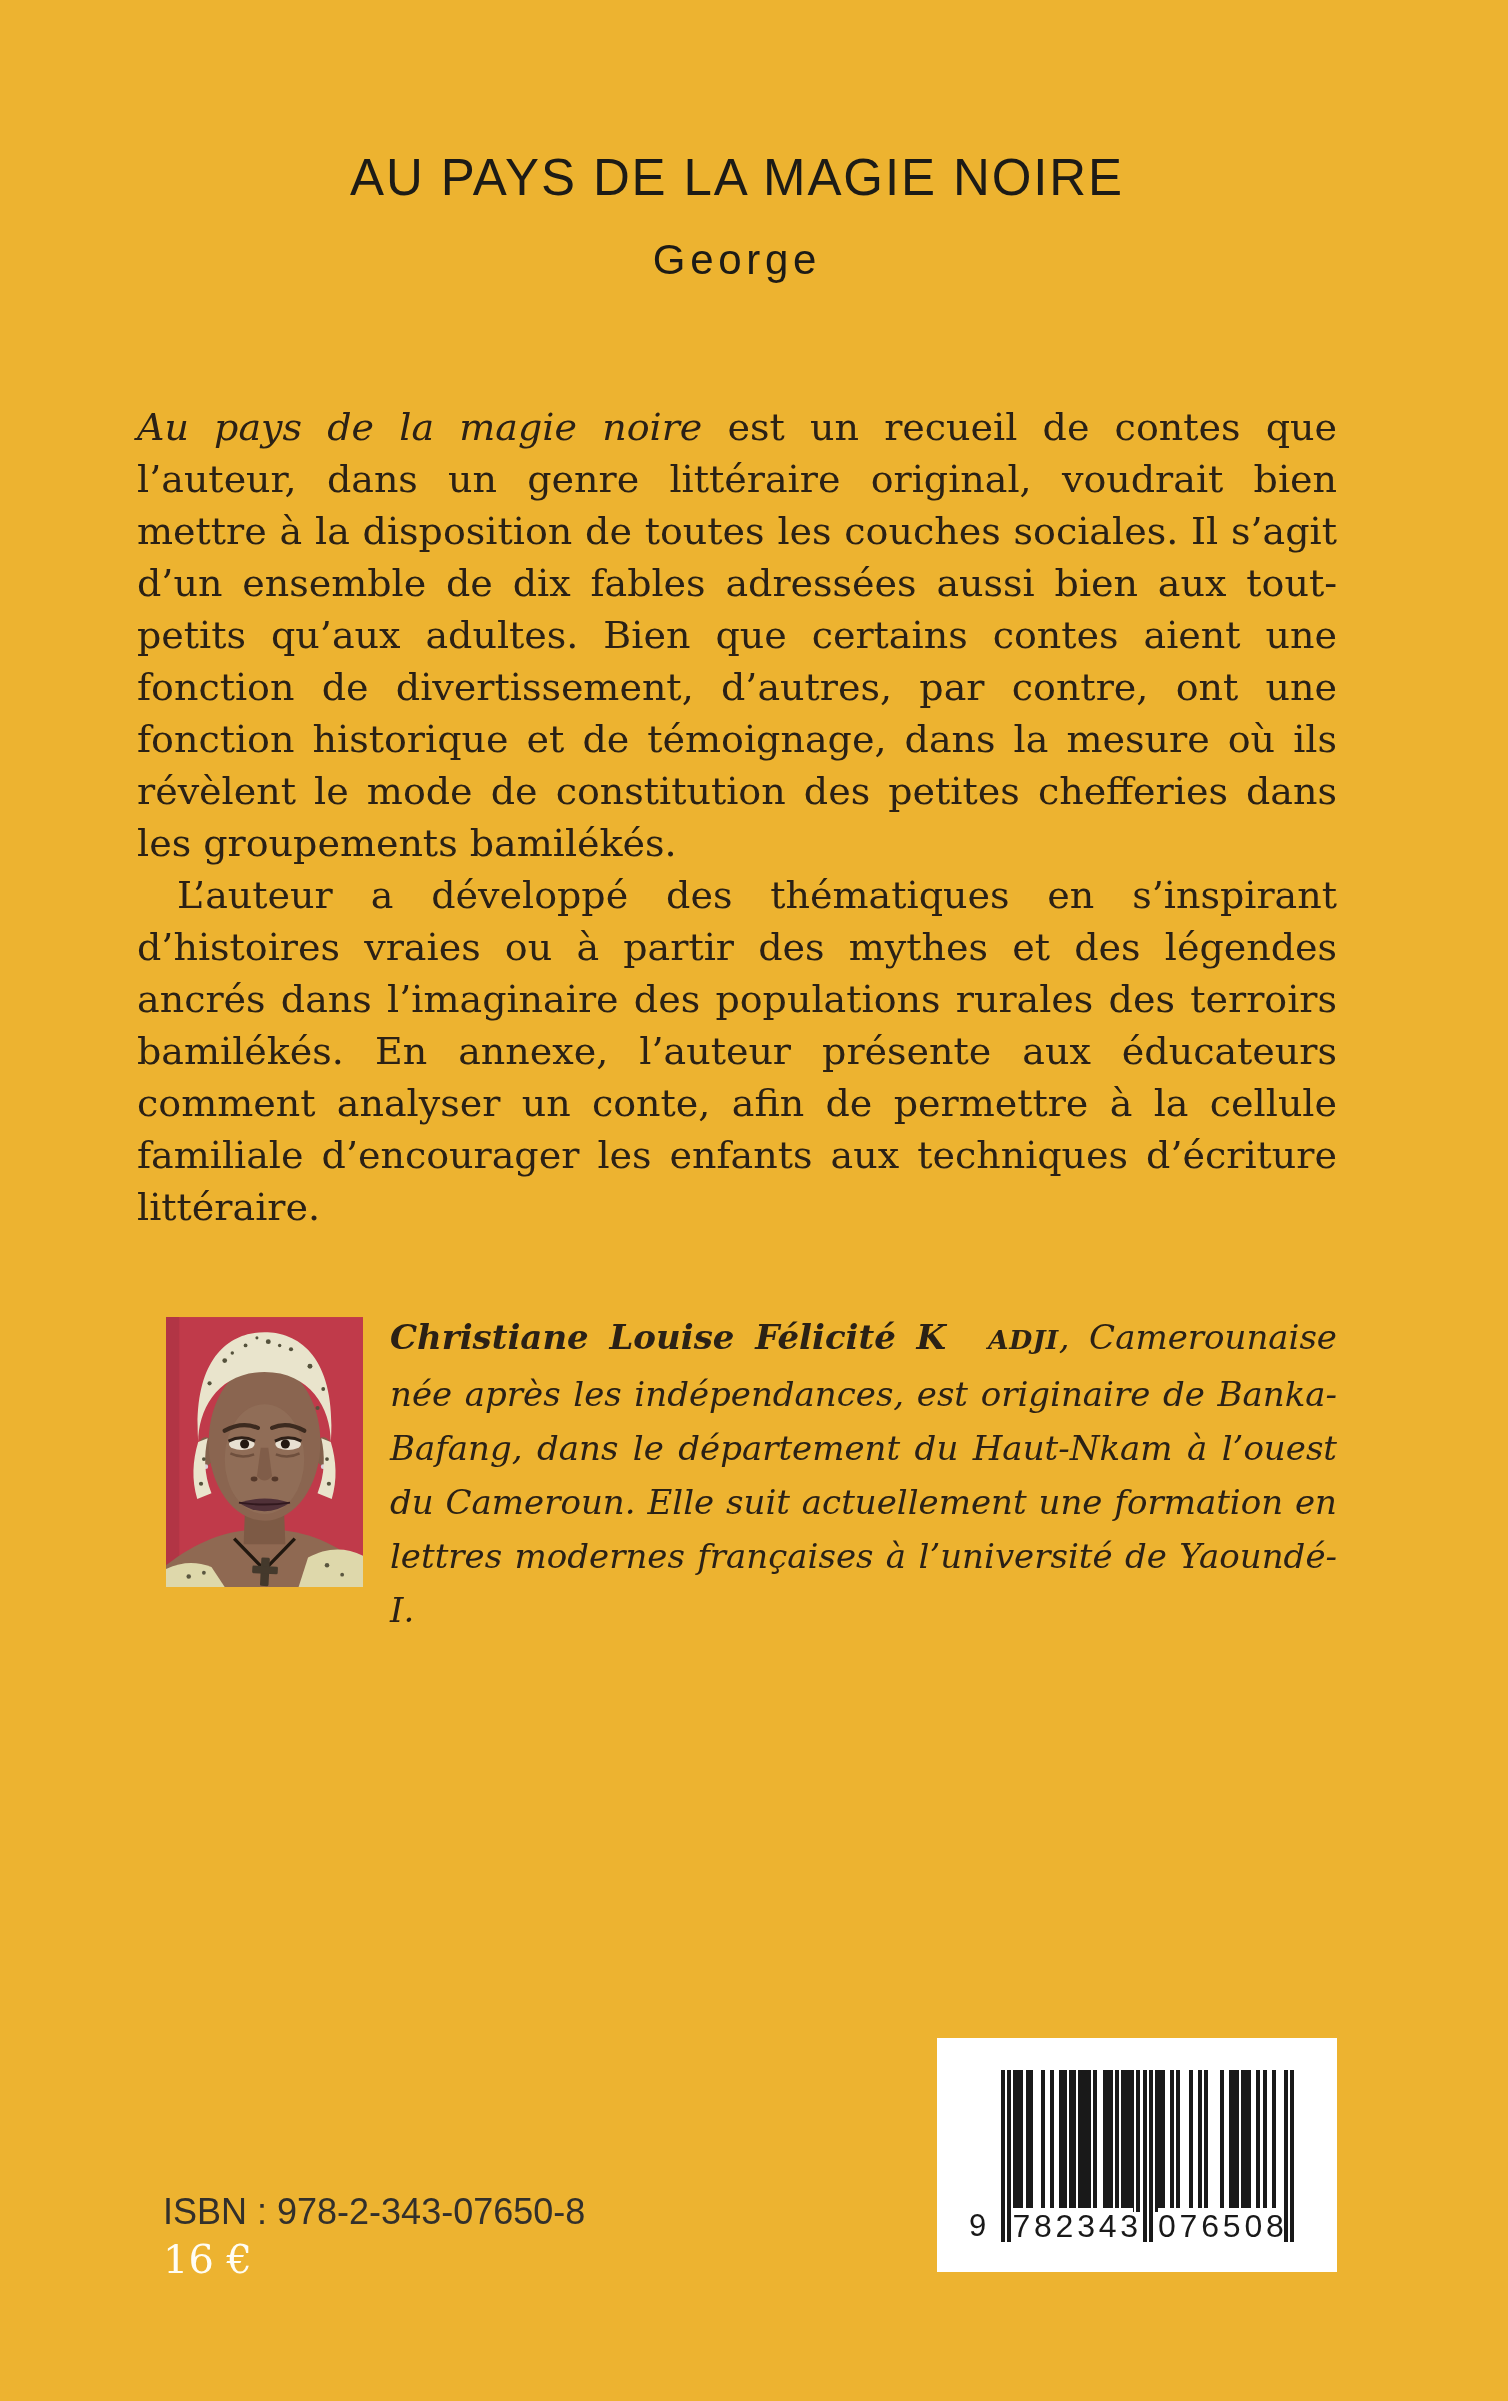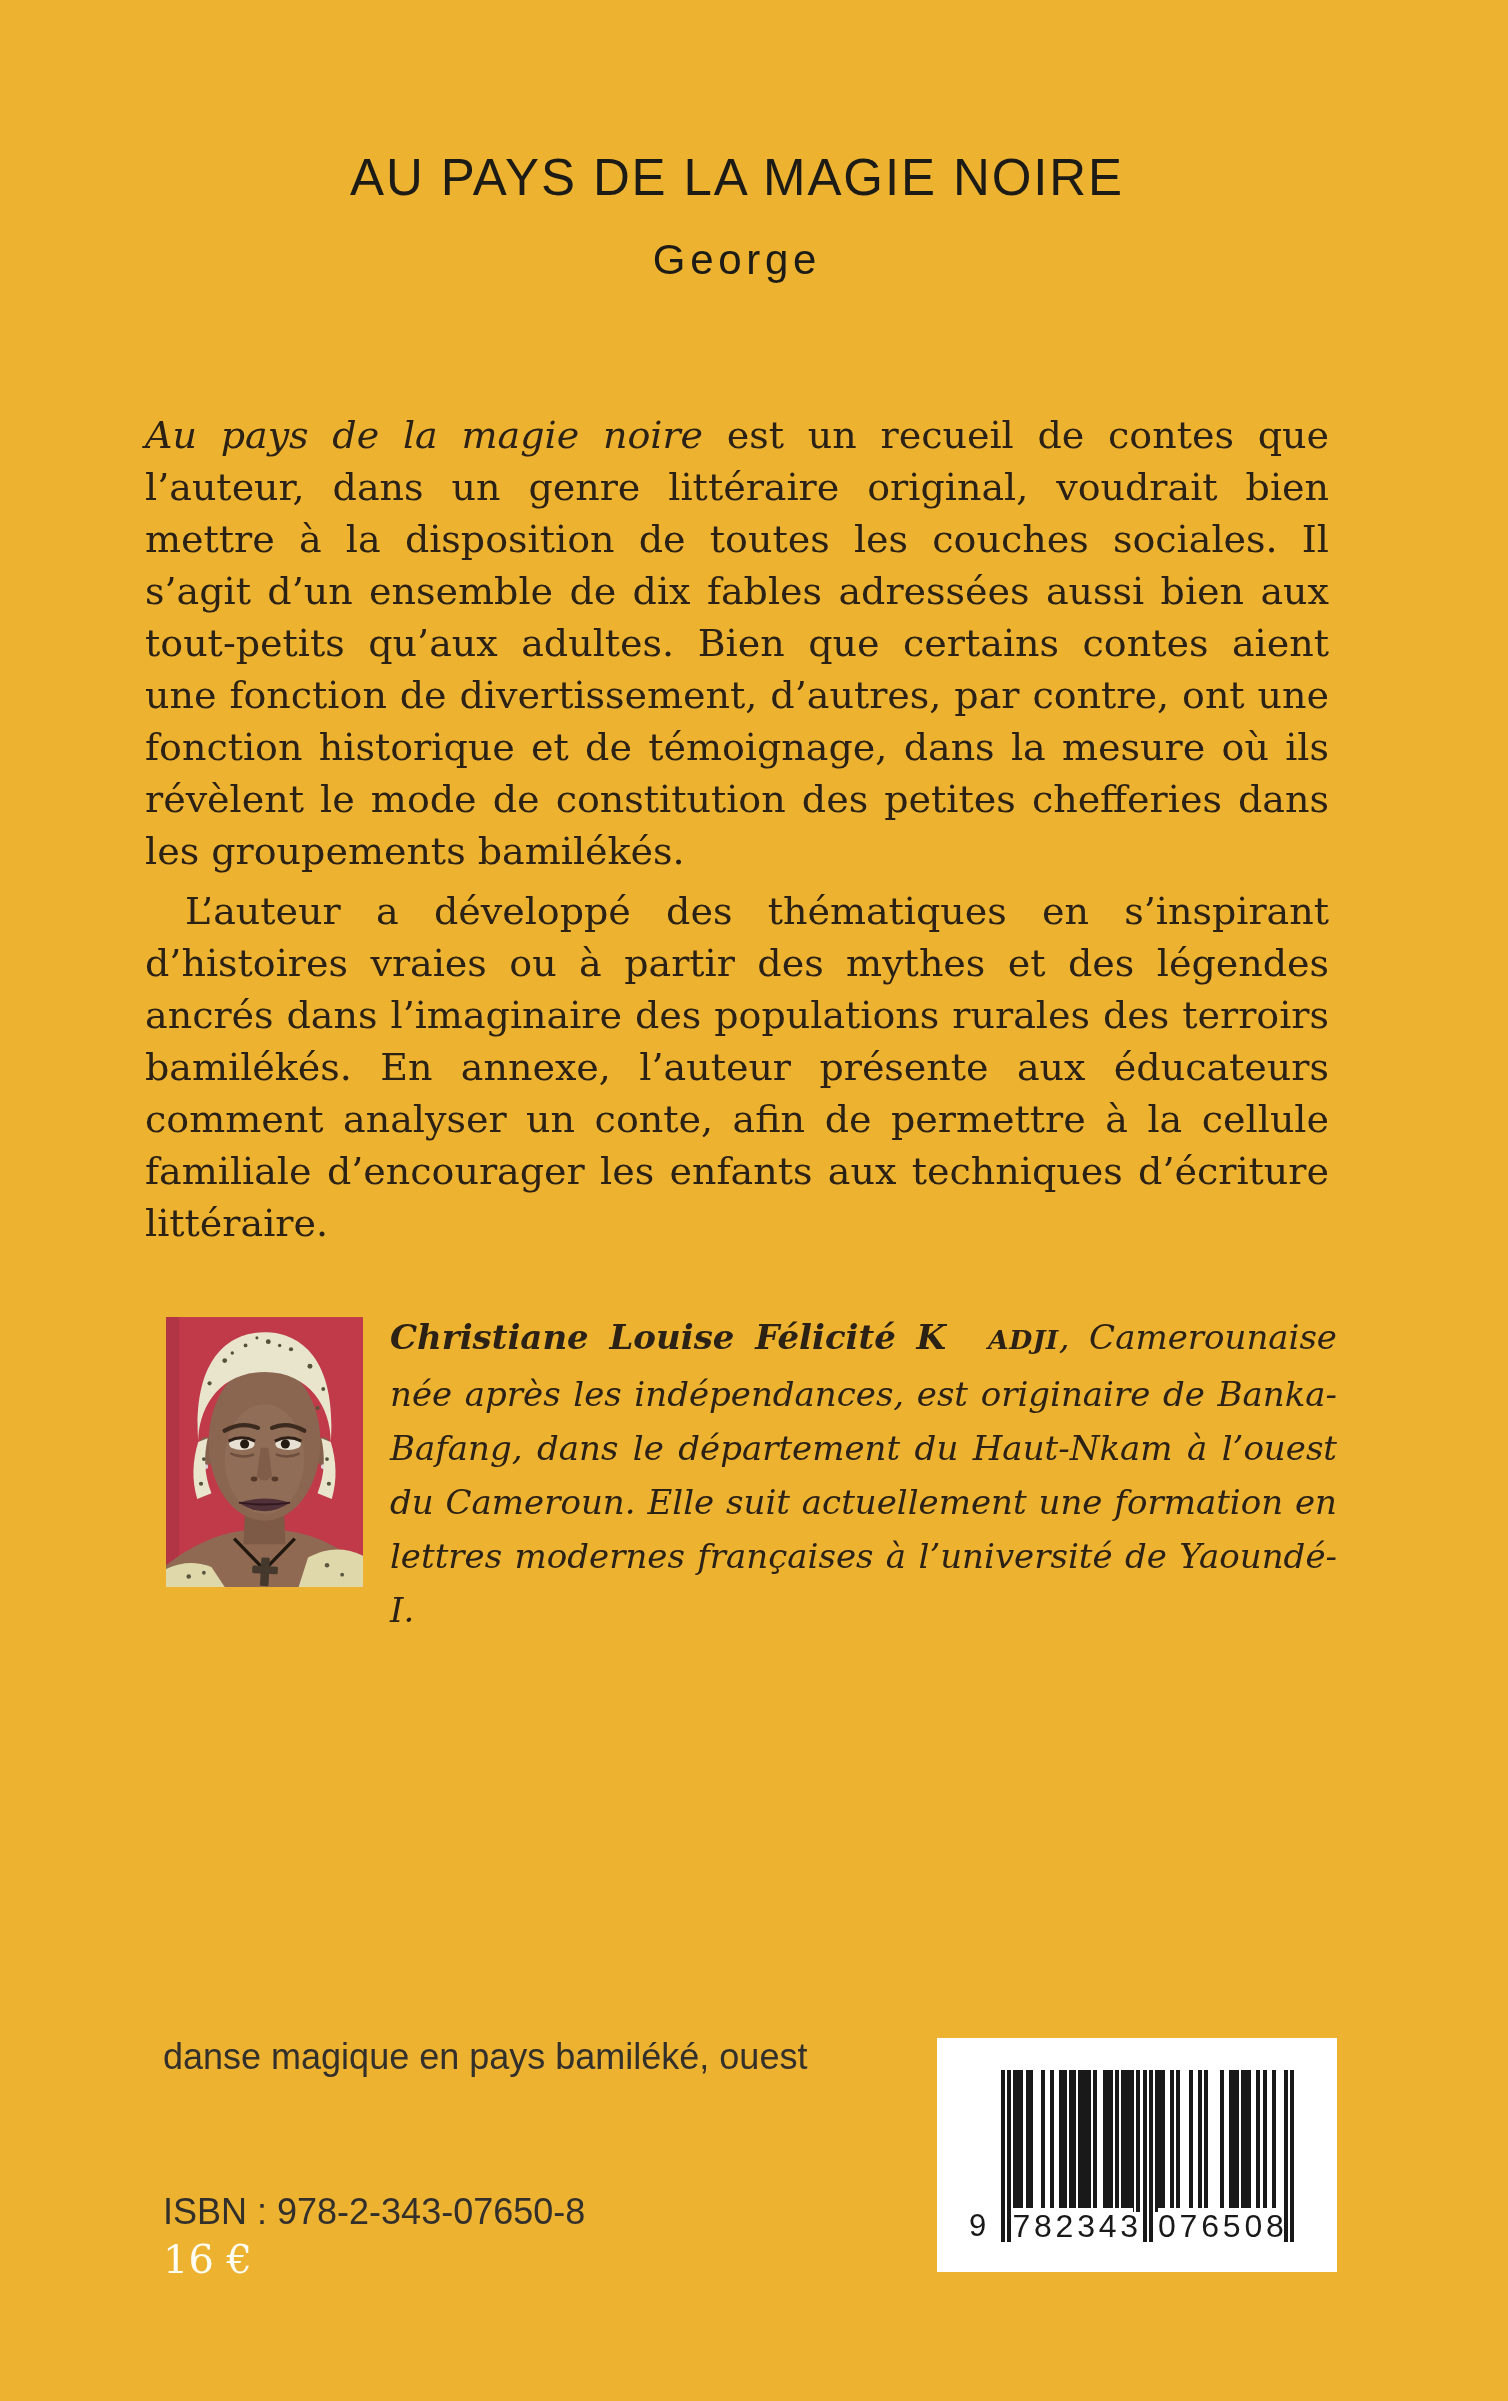--- a/index.html
+++ b/index.html
@@ -29,21 +29,21 @@
     font-size:42px;line-height:45px;font-weight:400;
     letter-spacing:4.7px;
     color:var(--title-text,#1d1b16);
   }
   
   .synopsis{
     position:absolute;left:137px;top:401px;width:1200px;
     font-size:38px;line-height:52px;
     text-align:justify;
   }
-  .synopsis p{margin:8px;padding:0;}
+  .synopsis p{margin:0;padding:0;}
   .synopsis p.indented{text-indent:40px;}
   .lead-italic{font-style:italic;}
   
   .author-photo{
     position:absolute;left:166px;top:1317px;width:197px;height:270px;
     display:block;
   }
   .author-bio{
     position:absolute;left:390px;top:1310px;width:947px;
     font-size:34px;line-height:54px;
@@ -175,21 +175,20 @@
       <rect x="100" y="254" width="9" height="30" rx="1.5"></rect>
       <rect x="91" y="263" width="27" height="8" rx="1.5"></rect>
     </g>
   </svg>
 
   <div class="author-bio">
     <span class="author-name">Christiane Louise Félicité </span><span class="author-name"><span>K</span><span class="smallcaps-rest">ADJI</span></span><span>, Camerounaise née après les indépendances, est originaire de Banka-Bafang, dans le département du Haut-Nkam à l’ouest du Cameroun. Elle suit actuellement une formation en lettres modernes françaises à l’université de Yaoundé-I.</span>
   </div>
 
   <div class="credit">
-    <div>danse magique en pays bamiléké, ouest</div>
   </div>
   <div class="isbn">ISBN : 978-2-343-07650-8</div>
   <div class="price">16 €</div>
 
   <div class="barcode-box">
     <div class="barcode-bars">
         <div style="position: absolute; top: 0px; left: 0px; width: 3.5px; height: 172px; background: var(--barcode-bar,#191919);"></div>
         <div style="position: absolute; top: 0px; left: 6.2px; width: 3.5px; height: 172px; background: var(--barcode-bar,#191919);"></div>
         <div style="position: absolute; top: 0px; left: 12.3px; width: 3.5px; height: 142px; background: var(--barcode-bar,#191919);"></div>
         <div style="position: absolute; top: 0px; left: 15.4px; width: 3.5px; height: 142px; background: var(--barcode-bar,#191919);"></div>

